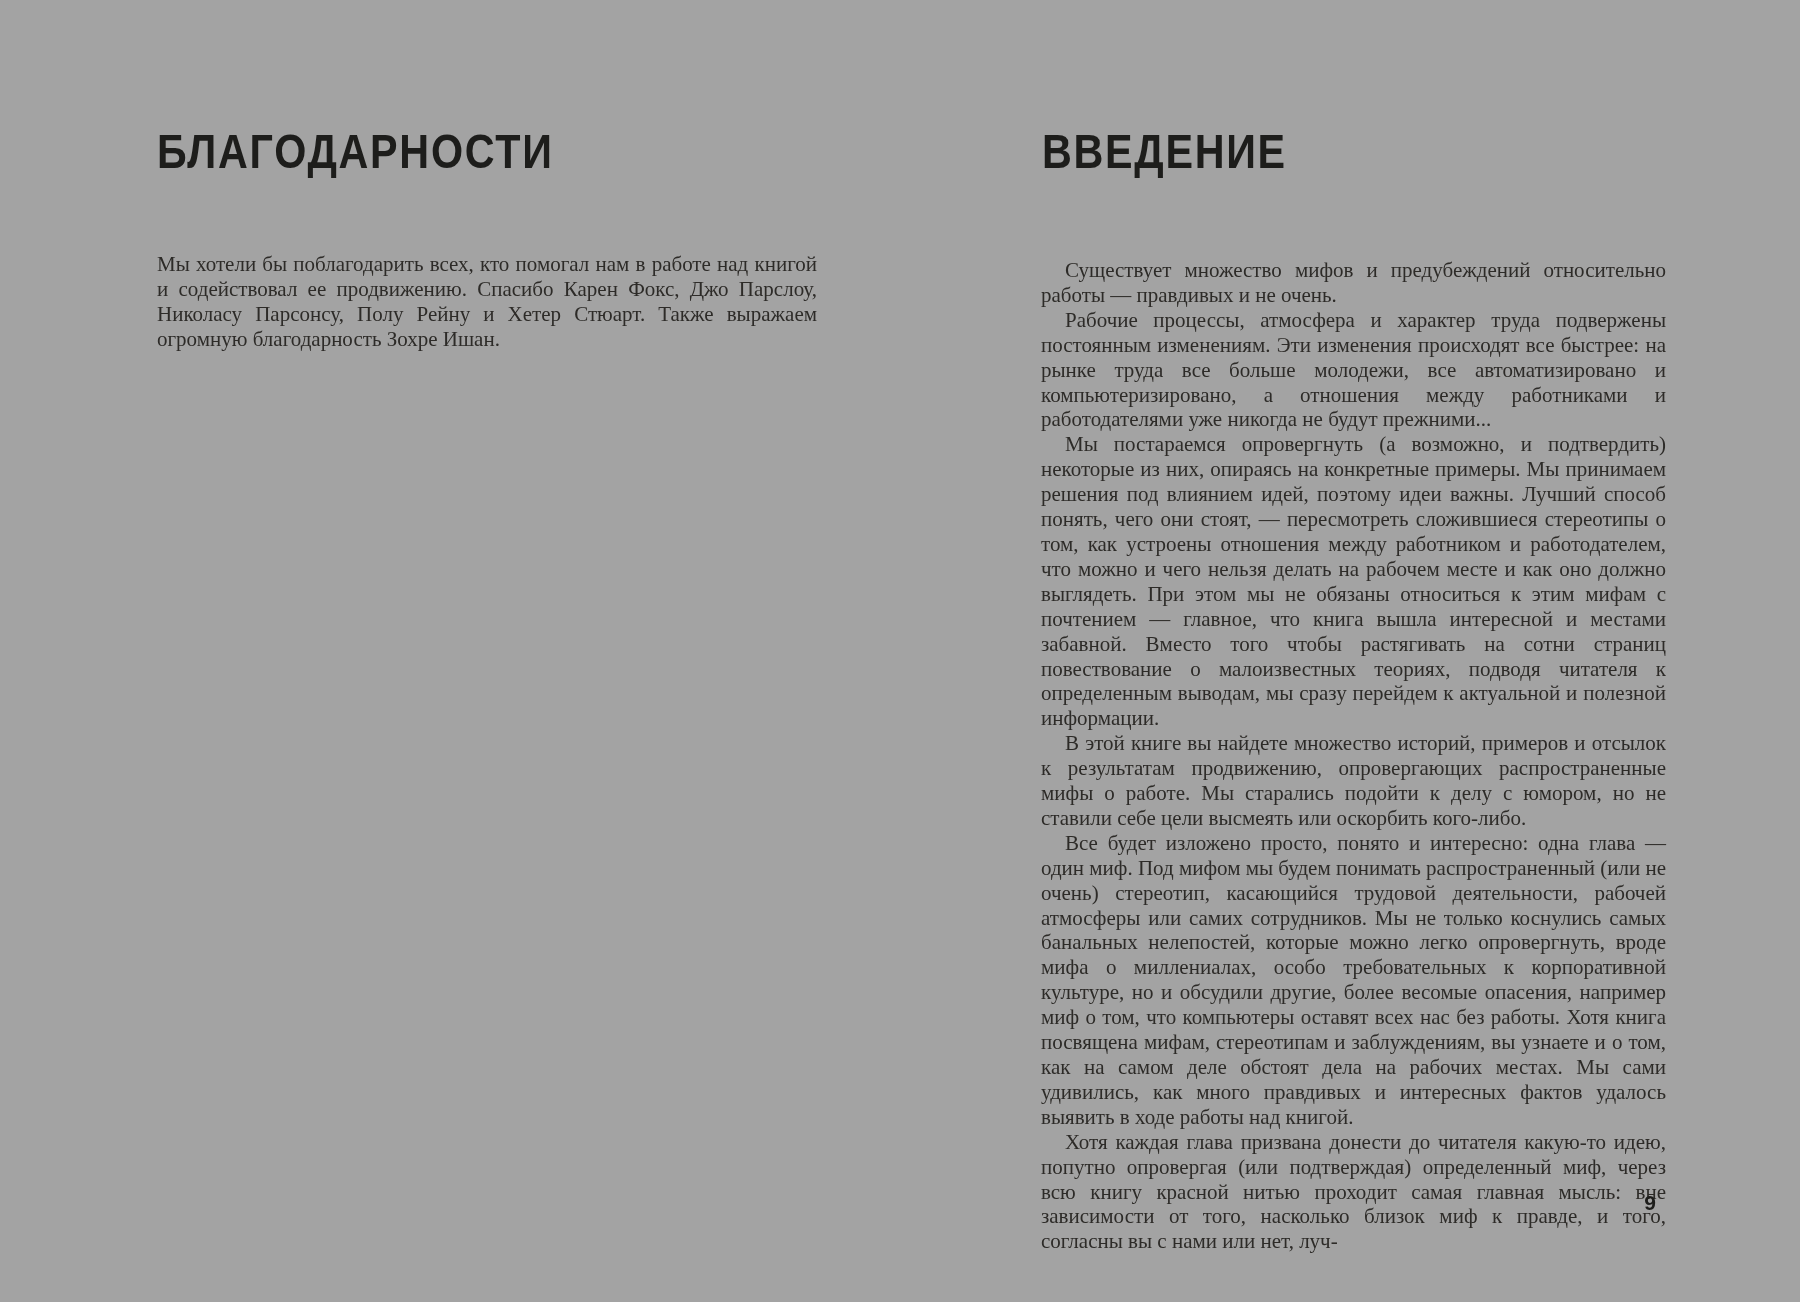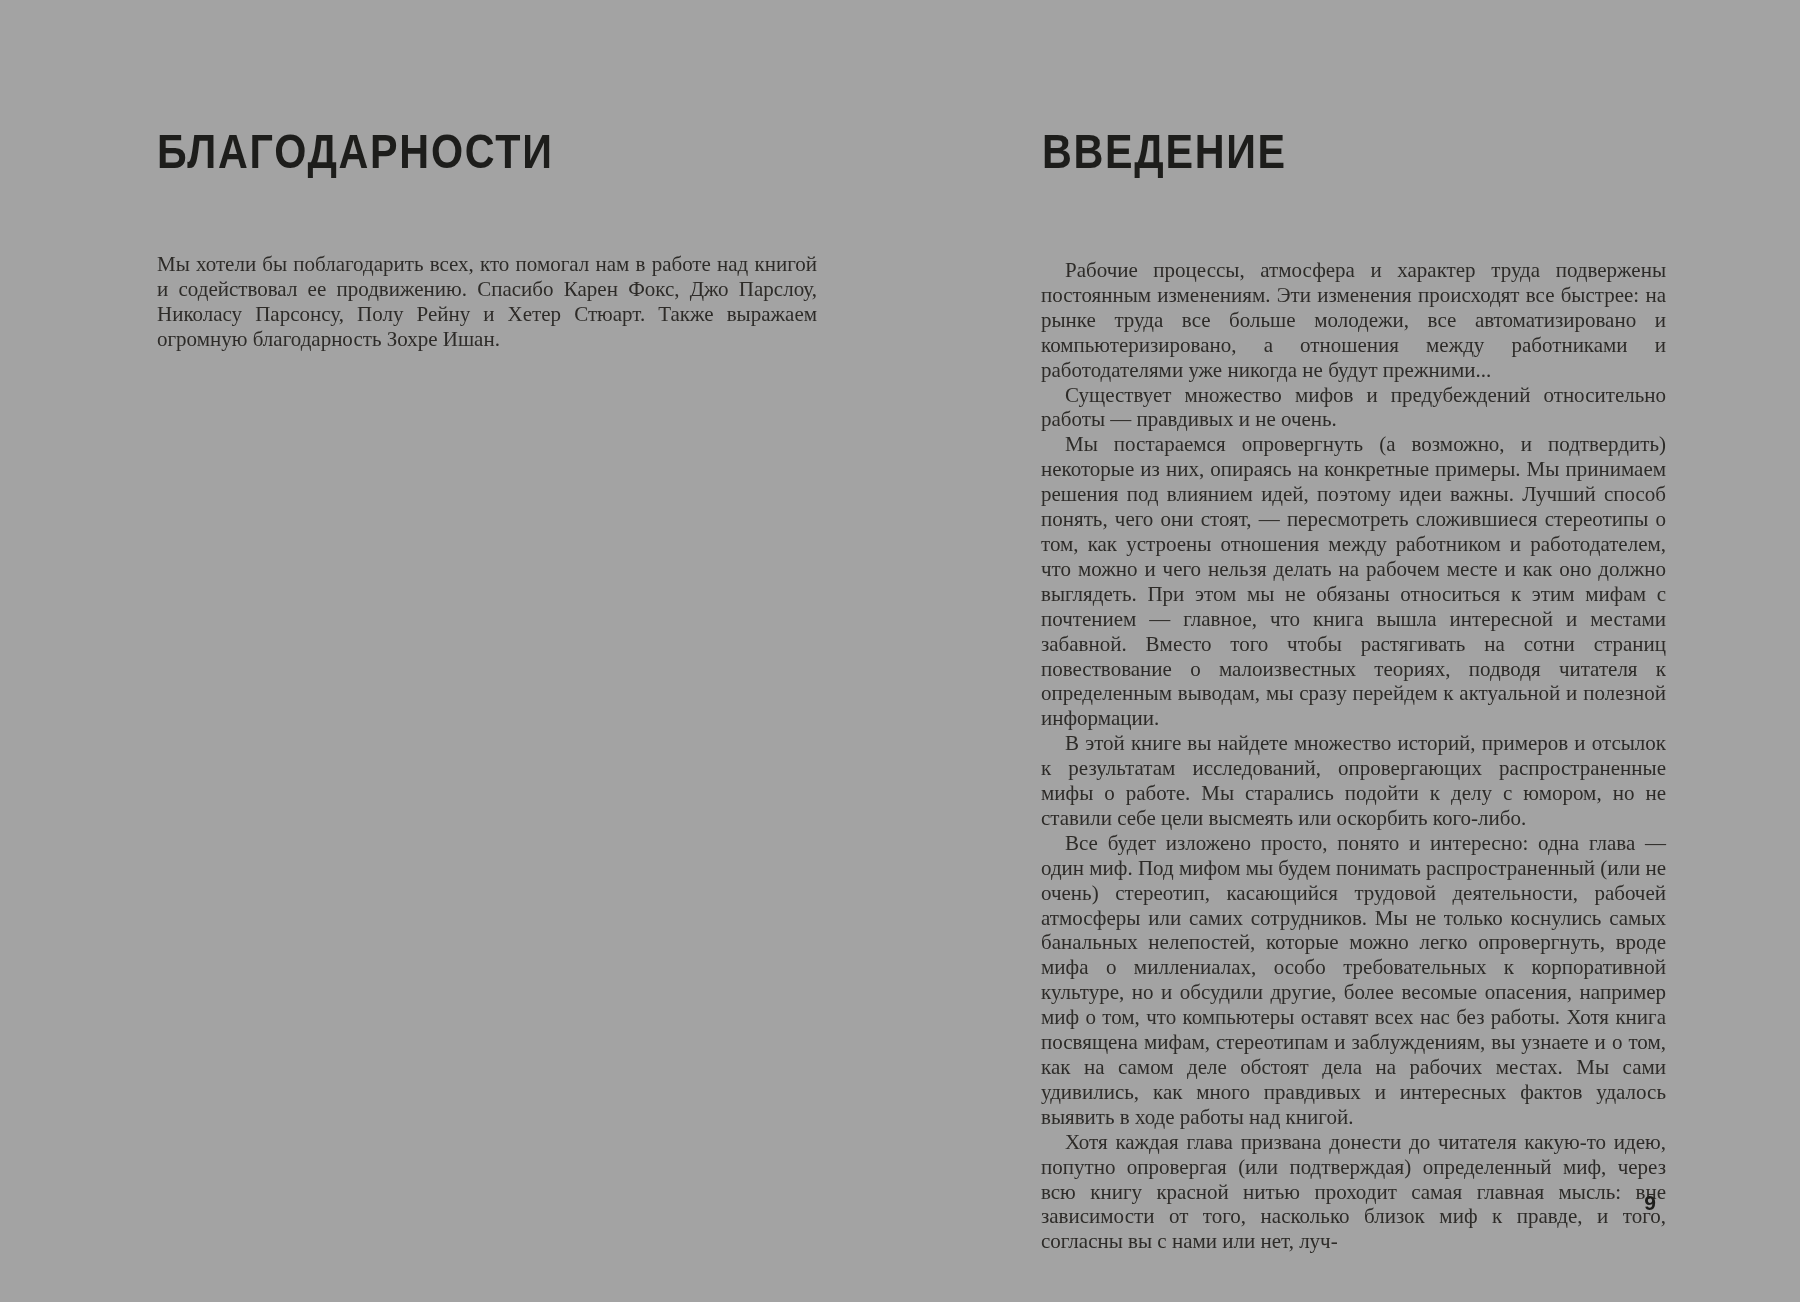--- a/index.html
+++ b/index.html
@@ -68,23 +68,23 @@
   <section class="page left">
     <h1 class="chapter-heading">БЛАГОДАРНОСТИ</h1>
     <div class="textblock">
       <p>Мы хотели бы поблагодарить всех, кто помогал нам в работе над книгой и содействовал ее продвижению. Спасибо Карен Фокс, Джо Парслоу, Николасу Парсонсу, Полу Рейну и Хетер Стюарт. Также выражаем огромную благодарность Зохре Ишан.</p>
     </div>
   </section>
 
   <section class="page right">
     <h1 class="chapter-heading">ВВЕДЕНИЕ</h1>
     <div class="textblock">
+      <p class="indent">Существует множество мифов и предубеждений относительно работы — правдивых и не очень.</p>
       <p class="indent">Рабочие процессы, атмосфера и характер труда подвержены постоянным изменениям. Эти изменения происходят все быстрее: на рынке труда все больше молодежи, все автоматизировано и компьютеризировано, а отношения между работниками и работодателями уже никогда не будут прежними...</p>
-      <p class="indent">Существует множество мифов и предубеждений относительно работы — правдивых и не очень.</p>
       <p class="indent">Мы постараемся опровергнуть (а возможно, и подтвердить) некоторые из них, опираясь на конкретные примеры. Мы принимаем решения под влиянием идей, поэтому идеи важны. Лучший способ понять, чего они стоят, — пересмотреть сложившиеся стереотипы о том, как устроены отношения между работником и работодателем, что можно и чего нельзя делать на рабочем месте и как оно должно выглядеть. При этом мы не обязаны относиться к этим мифам с почтением — главное, что книга вышла интересной и местами забавной. Вместо того чтобы растягивать на сотни страниц повествование о малоизвестных теориях, подводя читателя к определенным выводам, мы сразу перейдем к актуальной и полезной информации.</p>
-      <p class="indent">В этой книге вы найдете множество историй, примеров и отсылок к результатам исследований, опровергающих распространенные мифы о работе. Мы старались подойти к делу с юмором, но не ставили себе цели высмеять или оскорбить кого-либо.</p>
+      <p class="indent">В этой книге вы найдете множество историй, примеров и отсылок к результатам продвижению, опровергающих распространенные мифы о работе. Мы старались подойти к делу с юмором, но не ставили себе цели высмеять или оскорбить кого-либо.</p>
       <p class="indent">Все будет изложено просто, понято и интересно: одна глава — один миф. Под мифом мы будем понимать распространенный (или не очень) стереотип, касающийся трудовой деятельности, рабочей атмосферы или самих сотрудников. Мы не только коснулись самых банальных нелепостей, которые можно легко опровергнуть, вроде мифа о миллениалах, особо требовательных к корпоративной культуре, но и обсудили другие, более весомые опасения, например миф о том, что компьютеры оставят всех нас без работы. Хотя книга посвящена мифам, стереотипам и заблуждениям, вы узнаете и о том, как на самом деле обстоят дела на рабочих местах. Мы сами удивились, как много правдивых и интересных фактов удалось выявить в ходе работы над книгой.</p>
       <p class="indent">Хотя каждая глава призвана донести до читателя какую-то идею, попутно опровергая (или подтверждая) определенный миф, через всю книгу красной нитью проходит самая главная мысль: вне зависимости от того, насколько близок миф к правде, и того, согласны вы с нами или нет, луч-</p>
     </div>
     <div class="page-number">9</div>
   </section>
 
 </div>
 
 </body></html>

